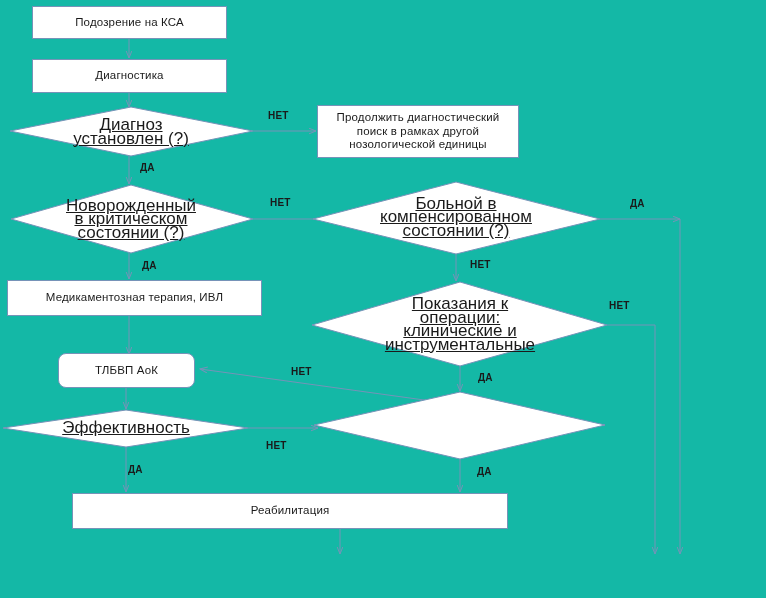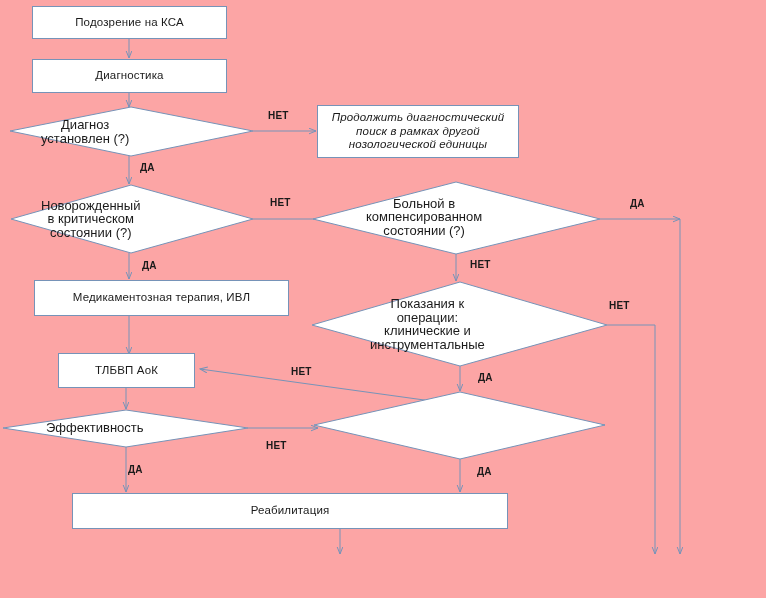--- a/index.html
+++ b/index.html
@@ -7,21 +7,21 @@
     padding: 0;
     background: #ffffff;
   }
   body {
     font-family: "Liberation Sans", "DejaVu Sans", sans-serif;
   }
   #canvas {
     position: relative;
     width: 766px;
     height: 598px;
-    background: #fca5a5;
+    background: #14b8a6;
     overflow: hidden;
   }
   svg#wires {
     position: absolute;
     left: 0;
     top: 0;
     width: 766px;
     height: 598px;
   }
   .node {
@@ -37,26 +37,27 @@
   }
   .box {
     border: 1px solid #7693b8;
     background: #ffffff;
     box-sizing: border-box;
   }
   .diamond-label {
     position: absolute;
     display: flex;
     align-items: center;
-    justify-content: flex-start;
+    justify-content: center;
     text-align: center;
     color: #1a1a1a;
-    font-size: 13px;
+    font-size: 17px;
     line-height: 13.5px;
     pointer-events: none;
+    text-decoration: underline;
   }
   .edge-label {
     position: absolute;
     font-size: 10px;
     color: #1a1a1a;
     white-space: nowrap;
     letter-spacing: 0.2px;
     font-weight: bold;
   }
 </style>
@@ -127,33 +128,33 @@
   </svg>
 
   <div class="node box" style="left:32px; top:6px; width:195px; height:33px;">
     <span>Подозрение  на КСА</span>
   </div>
 
   <div class="node box" style="left:32px; top:59px; width:195px; height:34px;">
     <span>Диагностика</span>
   </div>
 
-  <div class="node box" style="left:317px; top:105px; width:202px; height:53px; padding:2px 0;font-style:italic;">
+  <div class="node box" style="left:317px; top:105px; width:202px; height:53px; padding:2px 0;">
     <div>
       <div>Продолжить  диагностический</div>
       <div>поиск в рамках другой</div>
       <div>нозологической  единицы</div>
     </div>
   </div>
 
-  <div class="node box" style="left:7px; top:280px; width:255px; height:36px;margin-left:27px;">
+  <div class="node box" style="left:7px; top:280px; width:255px; height:36px;">
     <span>Медикаментозная  терапия,  ИВЛ</span>
   </div>
 
-  <div class="node box" style="left:58px; top:353px; width:137px; height:35px;">
+  <div class="node box" style="left:58px; top:353px; width:137px; height:35px;border-radius:8px;">
     <span>ТЛБВП АоК</span>
   </div>
 
   <div class="node box" style="left:72px; top:493px; width:436px; height:36px;">
     <span>Реабилитация</span>
   </div>
 
 
   <div class="diamond-label" style="left:41px; top:109px; width:180px; height:45px;">
     <div>

